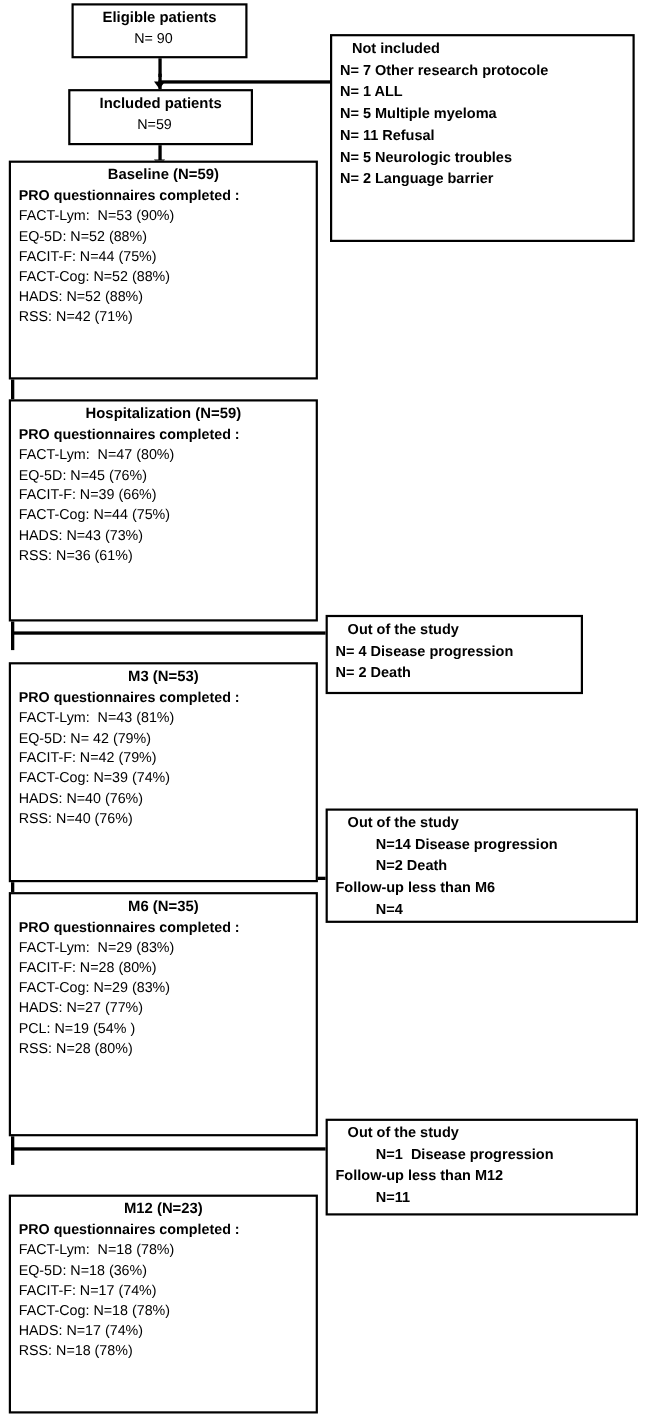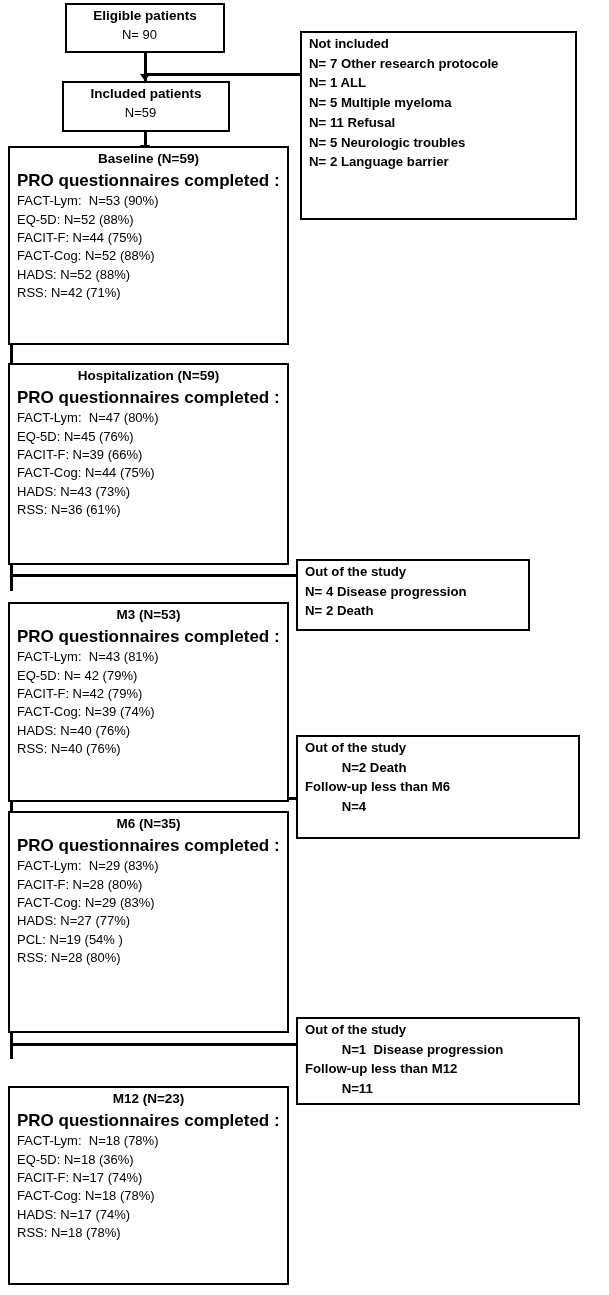--- a/index.html
+++ b/index.html
@@ -27,41 +27,41 @@
   }
   .box-title {
     font-weight: bold;
     font-size: 13.5px;
     text-align: center;
     padding: 3px 4px 1px 4px;
     line-height: 1.25;
   }
   .box-sub {
     font-weight: bold;
-    font-size: 17px;
+    font-size: 13px;
     text-align: left;
     padding: 1px 4px 1px 7px;
     line-height: 1.25;
   }
   .lines {
     padding: 0 18px 3px 7px;
   }
   .lines div {
     font-size: 13px;
     line-height: 1.42;
     white-space: pre;
   }
   .sidebox .lines div {
     font-weight: bold;
     font-size: 13.2px;
     line-height: 1.5;
   }
   .sidebox .box-title {
     text-align: left;
-    padding-left: 7px;
+    padding-left: 18px;
     font-size: 13.2px;
   }
   .connector {
     position: absolute;
     background: #000;
     z-index: 1;
   }
   .arrowhead {
     position: absolute;
     width: 0; height: 0;
@@ -165,20 +165,21 @@
       <div>FACIT-F: N=42 (79%)</div>
       <div>FACT-Cog: N=39 (74%)</div>
       <div>HADS: N=40 (76%)</div>
       <div>RSS: N=40 (76%)</div>
     </div>
   </div>
 
   <div class="box sidebox" style="left:296px; top:735px; width:284px; height:104px;">
     <div class="box-title">Out of the study</div>
     <div class="lines">
+      <div>          N=14 Disease progression</div>
       <div>          N=2 Death</div>
       <div>Follow-up less than M6</div>
       <div>          N=4</div>
     </div>
   </div>
 
   <div class="box" style="left:8px; top:811px; width:281px; height:222px;">
     <div class="box-title">M6 (N=35)</div>
     <div class="box-sub">PRO questionnaires completed :</div>
     <div class="lines">

